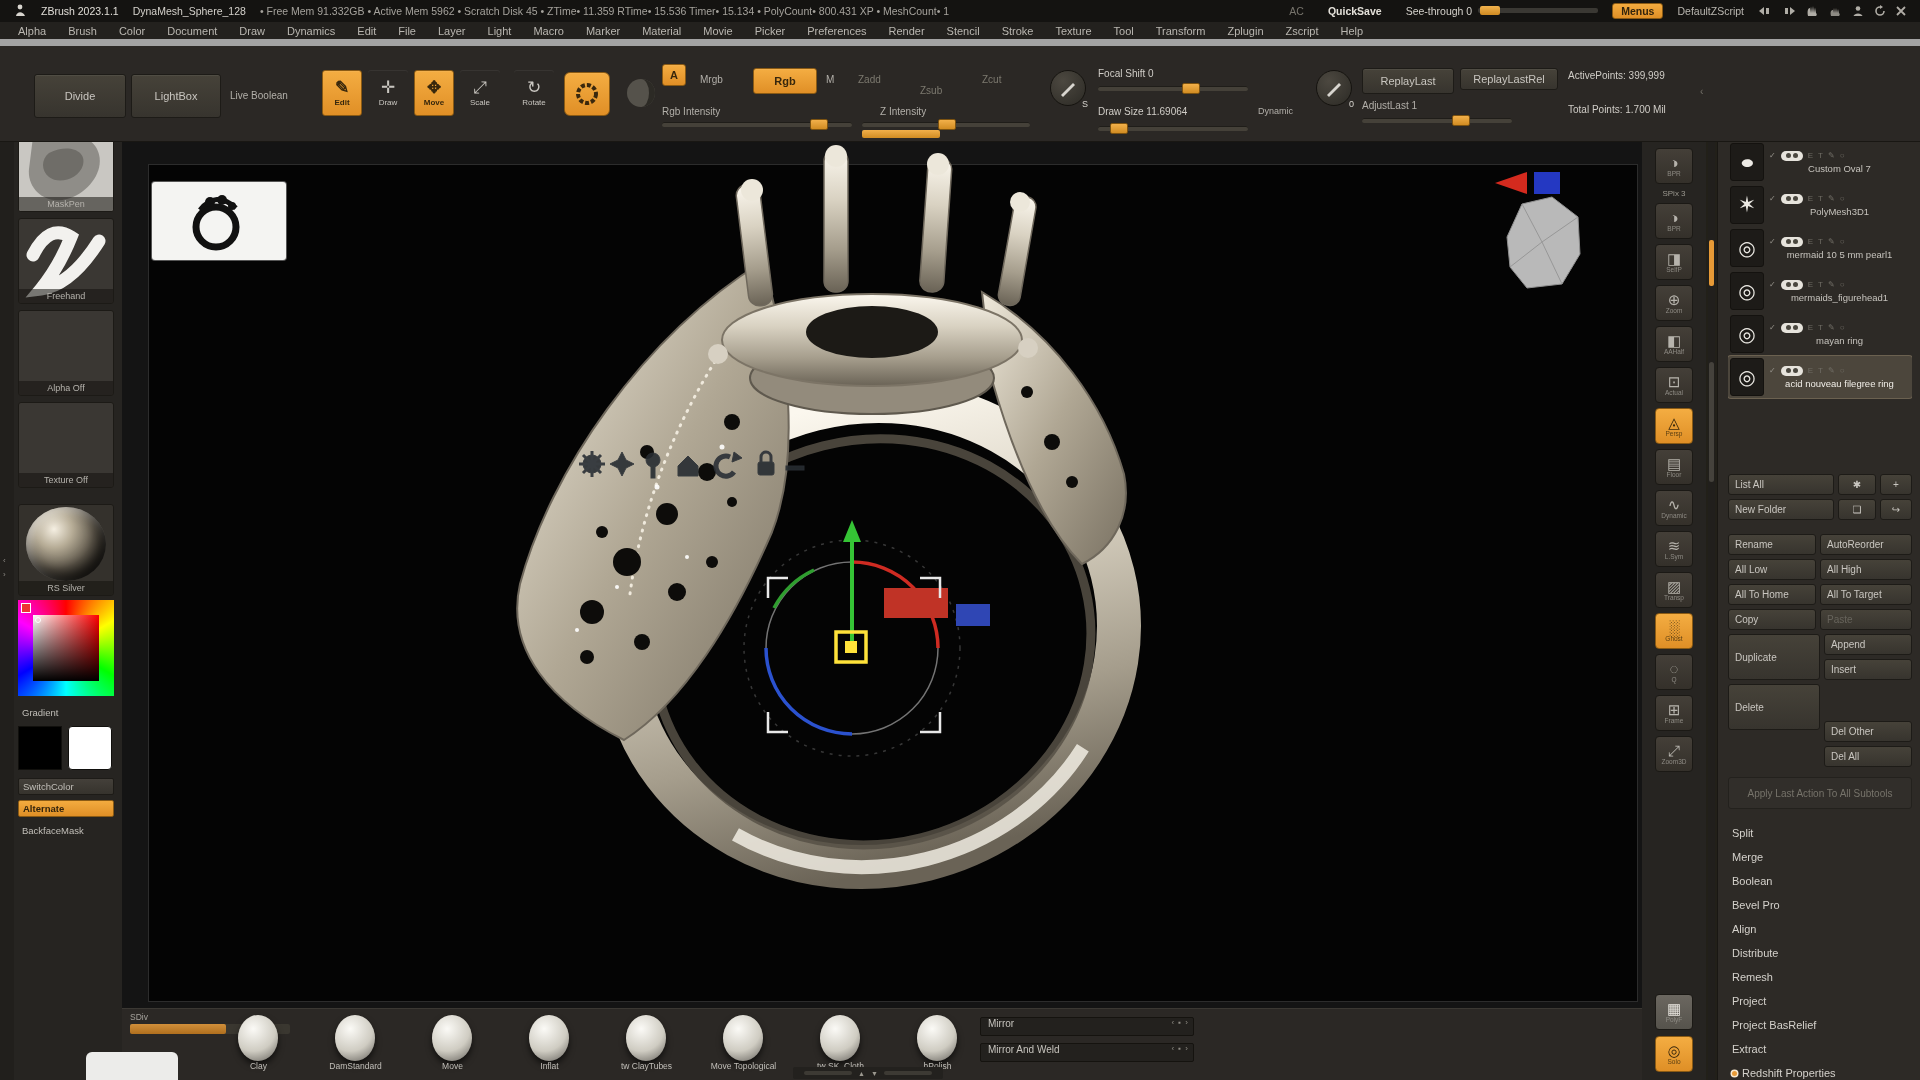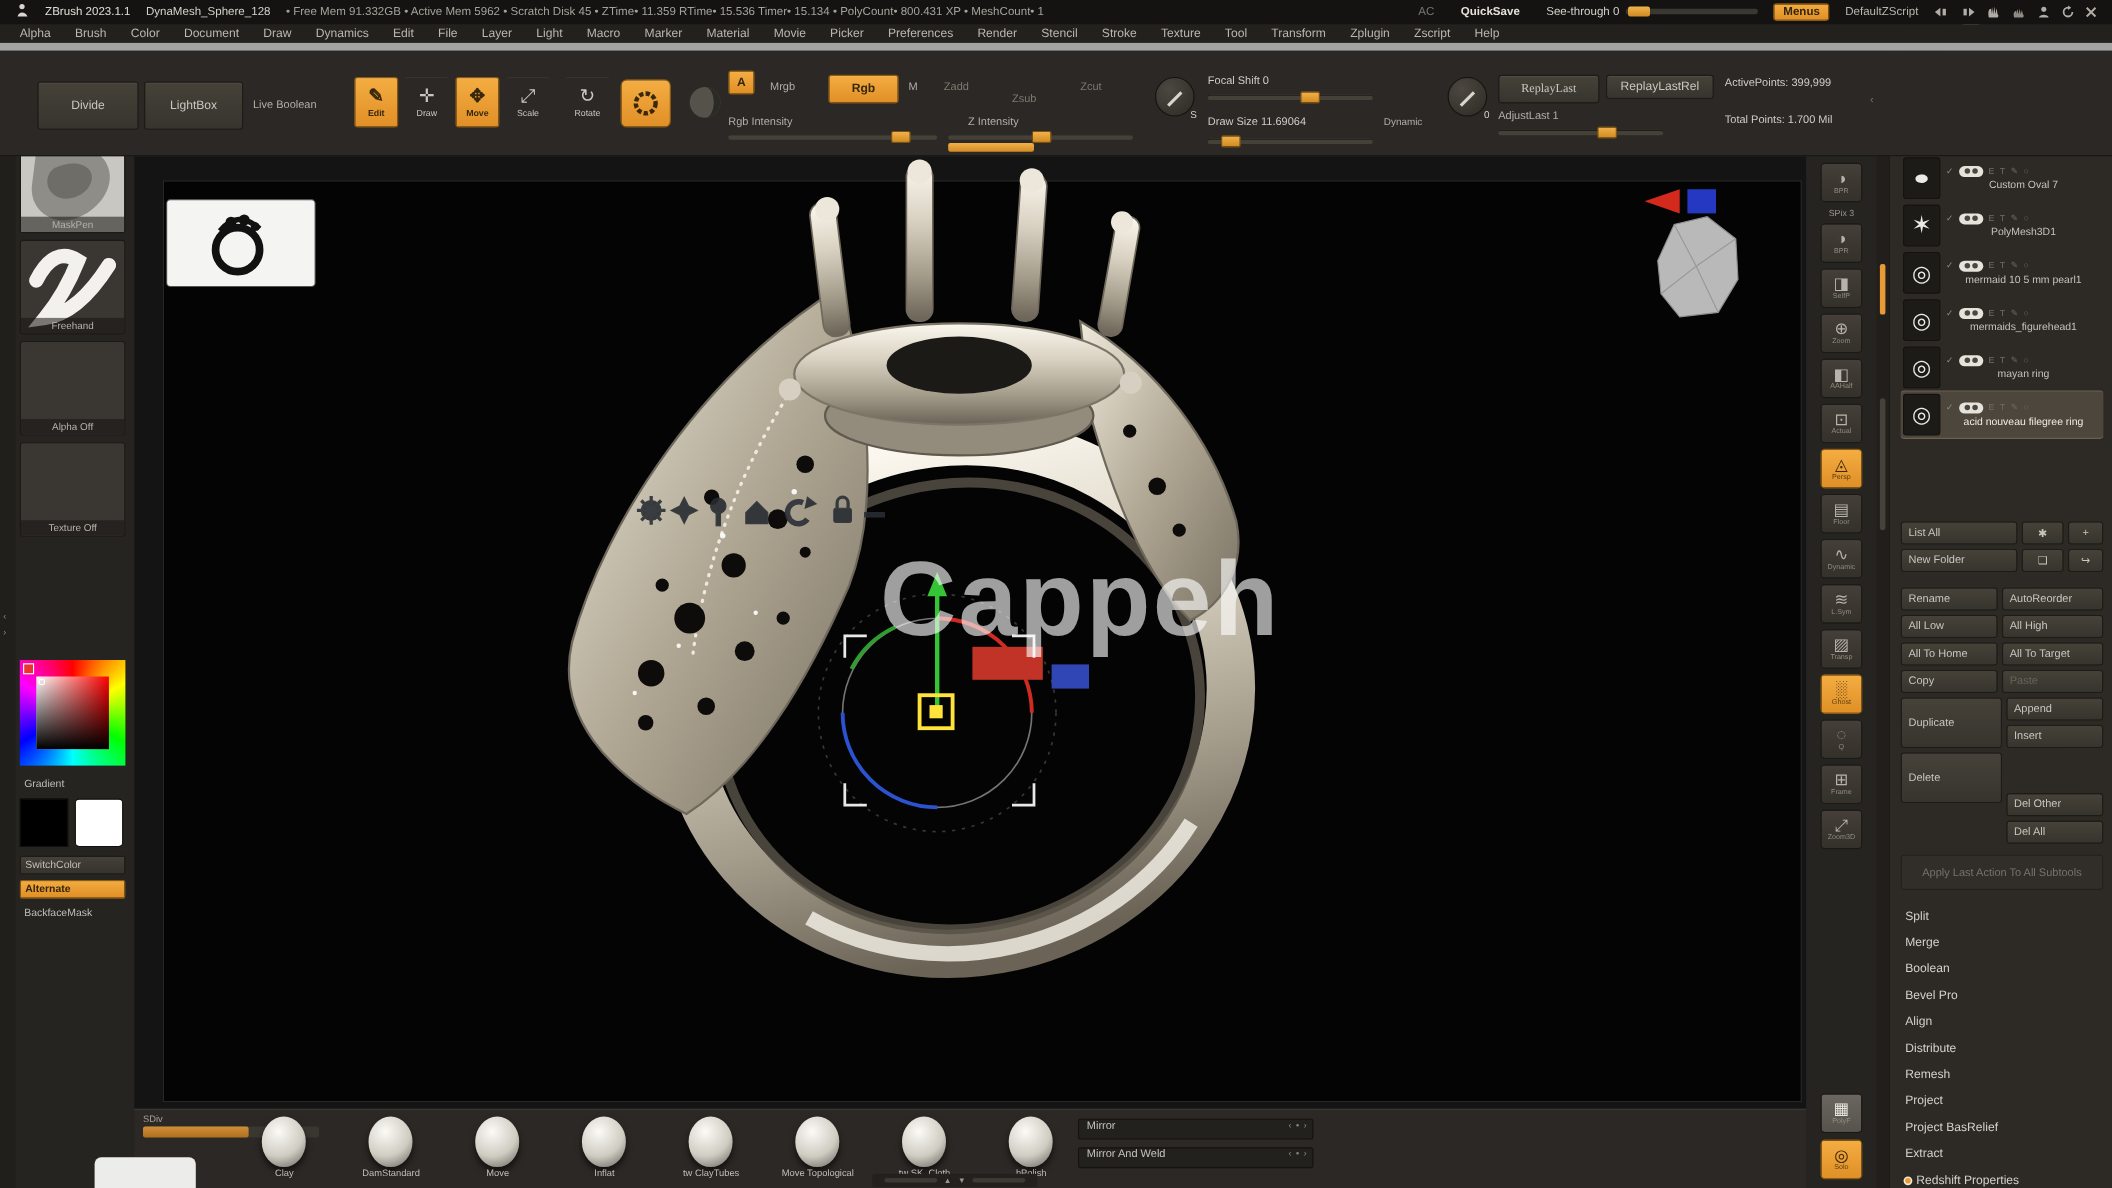--- a/index.html
+++ b/index.html
@@ -310,21 +310,21 @@
       <i class="orange" style="left:8%;"></i>
     </div>
   <div class="shelf-label abs" style="left:1258px; top:60px; font-size:9px;">Dynamic</div>
 
   <div class="dial" style="left:1316px; top:24px;">
     <svg class="pen" width="20" height="20">
         <path d="M3 17 L15 5 L17 7 L5 19 Z" fill="#d8d5cf"></path>
       </svg>
     <span class="val">0</span>
     </div>
-  <div class="btn abs" style="left:1362px; top:22px; width:92px; height:26px;font-family:Liberation Serif, serif;">ReplayLast</div>
+  <div class="btn abs" style="left:1362px; top:22px; width:92px; height:26px;">ReplayLast</div>
   <div class="btn abs" style="left:1460px; top:22px; width:98px; height:22px;">ReplayLastRel</div>
   <div class="shelf-label abs" style="left:1362px; top:54px;">AdjustLast 1</div>
   <div class="slider" style="left:1362px; top:72px; width:150px;">
       <i class="orange" style="left:60%;"></i>
     </div>
   <div class="shelf-label abs" style="left:1568px; top:24px; color:#d0cdc7;">ActivePoints: 399,999</div>
   <div class="shelf-label abs" style="left:1568px; top:58px; color:#d0cdc7;">Total Points: 1.700 Mil</div>
   <div class="shelf-label abs" style="left:1700px; top:40px; color:#77746c;">‹</div>
 </div>
 
@@ -345,20 +345,26 @@
     <svg width="94" height="84">
       <path d="M14 36 Q30 4 52 18 Q40 48 22 70 Q52 66 80 22" fill="none" stroke="#f2f1ee" stroke-width="13" stroke-linecap="round"></path>
     </svg>
     <div class="cap">Freehand</div>
   </div>
   <div class="tile" style="top:192px; height:86px; background:#3a3733;">
     <div class="cap">Alpha Off</div>
   </div>
   <div class="tile" style="top:284px; height:86px; background:#3a3733;">
     <div class="cap">Texture Off</div>
+  </div>
+  <div class="tile" style="top:386px; height:92px;">
+    <div style="position:absolute; left:7px; top:2px; width:80px; height:74px; border-radius:50%;
+      background:radial-gradient(circle at 35% 30%, #f5efe2 0%, #b7ad97 25%, #5d564a 55%, #2c2822 80%, #141210 100%);
+      box-shadow:inset -6px -8px 14px rgba(0,0,0,.7), inset 4px 4px 10px rgba(255,255,255,.5);"></div>
+    <div class="cap">RS Silver</div>
   </div>
   <div class="abs" style="left:18px; top:482px; width:96px; height:96px; background:conic-gradient(#ff0000,#ffff00,#00ff00,#00ffff,#0000ff,#ff00ff,#ff0000);">
     <div style="position:absolute; left:3px; top:3px; width:10px; height:10px; background:#e33; border:1px solid #fff;"></div>
     <div style="position:absolute; left:15px; top:15px; width:66px; height:66px;
       background:linear-gradient(to bottom, rgba(0,0,0,0), #000), linear-gradient(to right, #fff, #f00);">
       <div style="position:absolute; left:2px; top:2px; width:6px; height:6px; border:1px solid #fff; border-radius:50%;"></div>
     </div>
   </div>
   <div class="flatbtn" style="top:586px;">Gradient</div>
   <div class="swatch" style="left:18px; top:608px; background:#000;"></div>
@@ -507,21 +513,20 @@
   <div id="thumb">
     <svg width="134" height="78">
       <circle cx="64" cy="45" r="20" fill="none" stroke="#111" stroke-width="7"></circle>
       <circle cx="58" cy="20" r="5" fill="#111"></circle>
         <circle cx="70" cy="18" r="5" fill="#111"></circle>
       <circle cx="80" cy="24" r="4" fill="#111"></circle>
         <path d="M48 28 Q64 8 84 26" fill="none" stroke="#111" stroke-width="5"></path>
     </svg>
   </div>
 
-  <div id="watermark">Cappeh</div>
 </div>
 
 <div id="rightshelf">
   <div class="rs-btn">
       <span class="g">◑</span>
       <span class="l">BPR</span>
     </div>
   <div class="rs-spix">SPix 3</div>
   <div id="rs-list" style="display:flex; flex-direction:column; gap:5px; align-items:center;">
 

